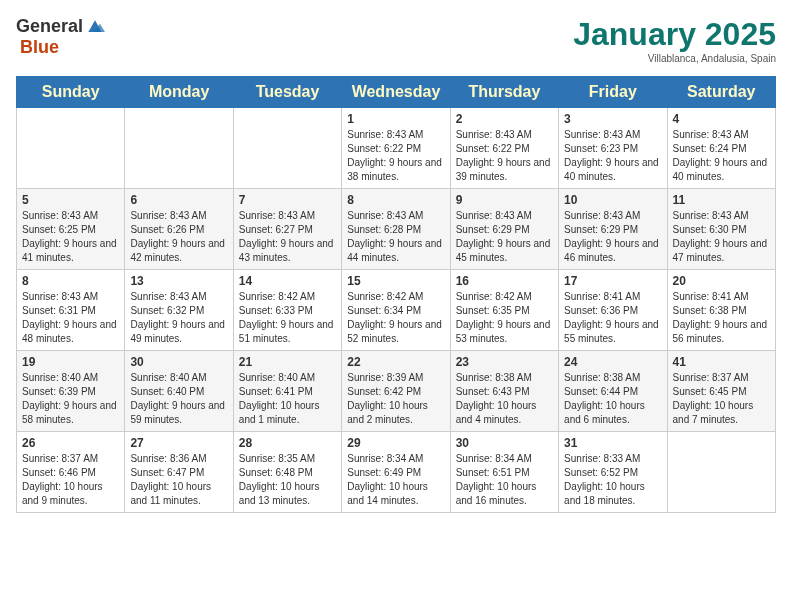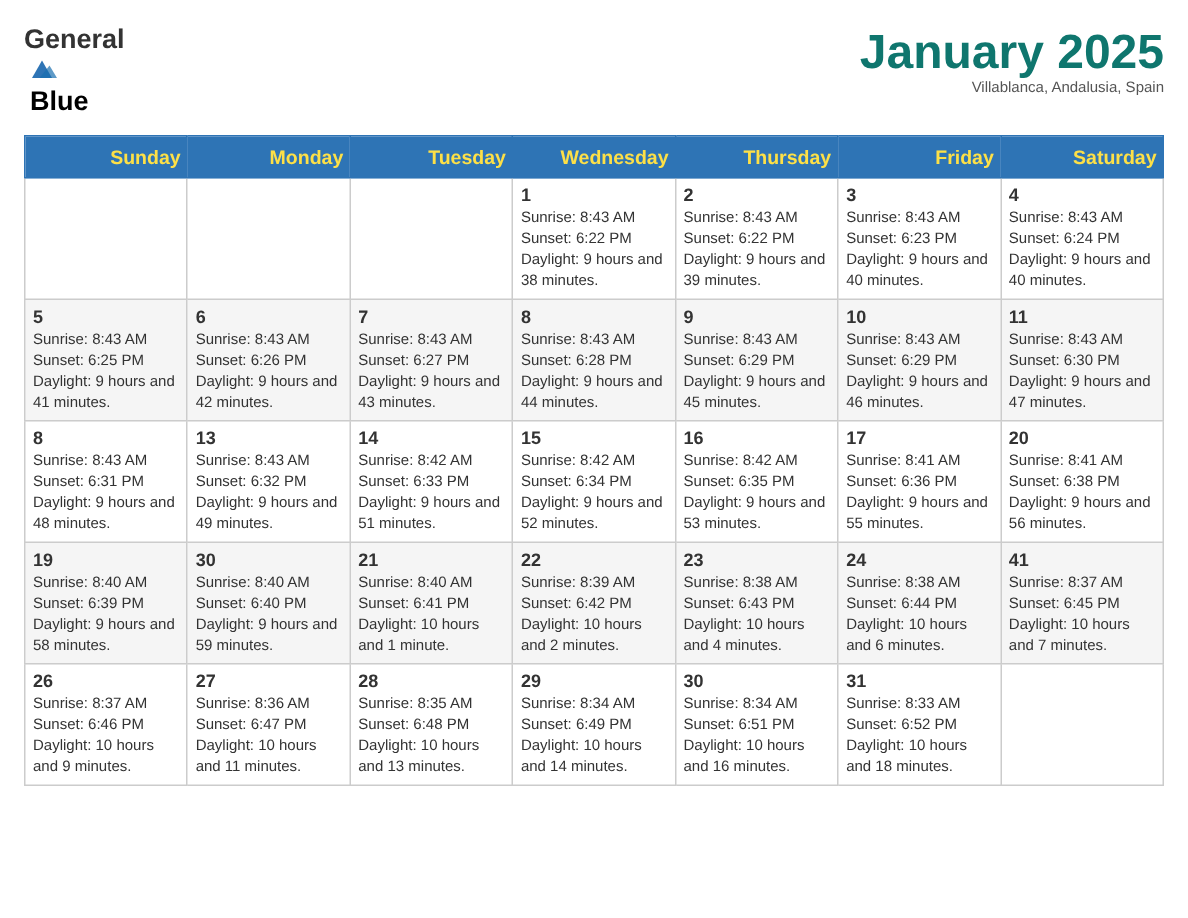--- a/index.html
+++ b/index.html
@@ -21,21 +21,21 @@
       align-items: center;
     }
     .logo-text-general {
       font-size: 18px;
       font-weight: bold;
       color: #333;
     }
     .logo-text-blue {
       font-size: 18px;
       font-weight: bold;
-      color: #000000;
+      color: #c2410c;
     }
     .logo-icon {
       width: 20px;
       height: 20px;
       margin-left: 2px;
     }
     .title-block {
       text-align: right;
     }
     .month-title {
@@ -47,25 +47,25 @@
       font-size: 10px;
       color: #555;
     }
     table {
       width: 100%;
       border-collapse: collapse;
       table-layout: fixed;
     }
     thead tr th {
       background-color: #2e74b5;
-      color: #fde047;
-      font-size: 13px;
+      color: #fef9c3;
+      font-size: 16px;
       font-weight: bold;
       padding: 6px 4px;
-      text-align: right;
+      text-align: center;
       border: 1px solid #2e74b5;
     }
     tbody tr {
       background: #fff;
     }
     tbody tr:nth-child(even) {
       background: #f5f5f5;
     }
     tbody td {
       vertical-align: top;
@@ -90,21 +90,21 @@
       border: 1px solid #ccc;
       background: #fff;
     }
   </style>
 </head>
 <body>
 
 <div class="header">
   <div class="logo">
     <div style="display:flex; flex-direction:column; align-items:flex-start;">
-      <div style="display:flex; align-items:flex-start;flex-direction:column;">
+      <div style="display:flex; align-items:flex-end;">
         <span class="logo-text-general">General</span>
         <svg class="logo-icon" viewBox="0 0 24 24" fill="#2e74b5">
           <polygon points="4,18 12,4 20,18" fill="#2e74b5"></polygon>
           <polygon points="10,18 18,8 24,18" fill="#1a6faf" opacity="0.7"></polygon>
         </svg>
       </div>
       <span class="logo-text-blue" style="margin-left:4px;">Blue</span>
     </div>
   </div>
   <div class="title-block">

